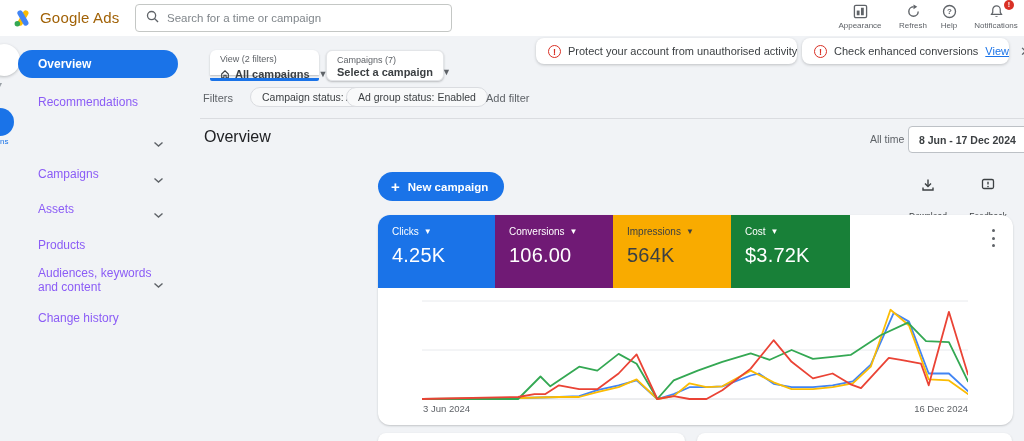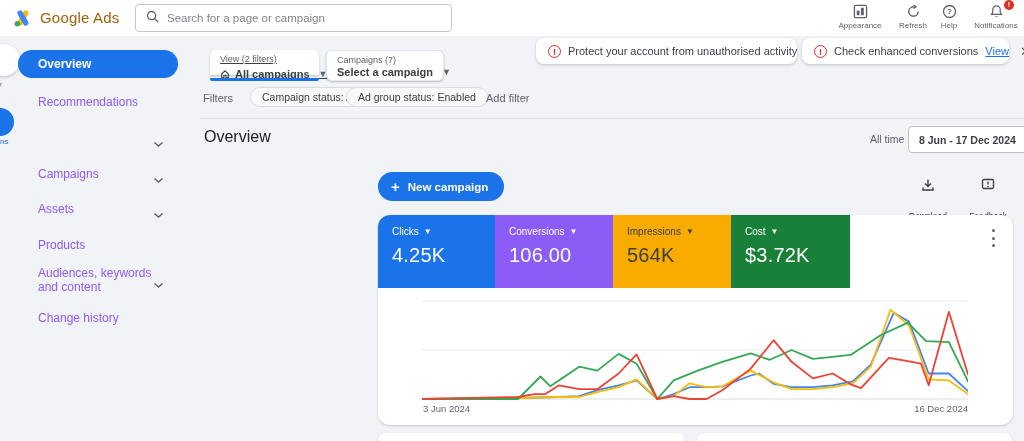--- a/index.html
+++ b/index.html
@@ -104,21 +104,21 @@
     </span>
     <div class="abs brand-text">Google Ads</div>
 
     <div class="abs searchbox">
       <span>
         <svg width="13" height="13" viewBox="0 0 14 14">
             <circle cx="6" cy="6" r="4.4" fill="none" stroke="#5f6368" stroke-width="1.4"></circle>
             <line x1="9.4" y1="9.4" x2="13" y2="13" stroke="#5f6368" stroke-width="1.4"></line>
           </svg>
       </span>
-      <span class="ph">Search for a page or campaign</span>
+      <span class="ph">Search for a time or campaign</span>
     </div>
 
     <div class="abs tb-action" style="left:833px;">
       <div class="ic">
         <svg width="15" height="15" viewBox="0 0 16 16">
             <rect x="1.5" y="1.5" width="13" height="13" rx="1.5" fill="none" stroke="#5f6368" stroke-width="1.4"></rect>
             <rect x="4" y="7" width="3" height="5" fill="#5f6368"></rect>
             <rect x="8.5" y="4" width="3" height="8" fill="#5f6368"></rect>
           </svg>
       </div>
@@ -174,21 +174,21 @@
   <span class="abs side-chev" style="top:205px;"><svg width="11" height="7">
         <polyline points="1.5,1.5 5.5,5 9.5,1.5" fill="none" stroke="#5f6368" stroke-width="1.4"></polyline>
       </svg></span>
   <div class="abs side-item" style="top:238px;">Products</div>
   <div class="abs side-item" style="top:266px;width:118px;">Audiences, keywords and content</div>
   <span class="abs side-chev" style="top:275px;"><svg width="11" height="7">
         <polyline points="1.5,1.5 5.5,5 9.5,1.5" fill="none" stroke="#5f6368" stroke-width="1.4"></polyline>
       </svg></span>
   <div class="abs side-item" style="top:311px;">Change history</div>
 
-  <div class="abs sel-card" style="left:210px;top:50px;width:109px;height:25px;border-radius:6px 6px 0 0;text-decoration:underline;">
+  <div class="abs sel-card" style="left:210px;top:50px;width:109px;height:25px;border-radius:6px 6px 0 0;">
     <div class="sel-label">View (2 filters)</div>
     <div class="sel-row">
       <span><svg width="10" height="10" viewBox="0 0 12 12">
             <path d="M2 6 L6 2.2 L10 6 V10.5 H7.3 V7.5 H4.7 V10.5 H2 Z" fill="none" stroke="#3c4043" stroke-width="1.3"></path>
           </svg></span>
       <span class="sel-value">All campaigns</span>
       <span class="sel-caret">▼</span>
     </div>
   </div>
   <div class="abs sel-underline"></div>
@@ -252,21 +252,21 @@
   </div>
 
   <div class="abs chart-card">
     <div class="tile" style="left: 0px; width: 117px; border-radius: 12px 0px 0px; background: rgb(26, 115, 232); color: rgb(255, 255, 255);">
       <div class="trow">
           <span>Clicks</span>
           <span class="tile-caret">▼</span>
         </div>
       <div class="tval">4.25K</div>
     </div>
-    <div class="tile" style="left: 117px; width: 118px; background: #8b5cf6; color: rgb(255, 255, 255);">
+    <div class="tile" style="left: 117px; width: 118px; background: #701a75; color: rgb(255, 255, 255);">
       <div class="trow">
           <span>Conversions</span>
           <span class="tile-caret">▼</span>
         </div>
       <div class="tval">106.00</div>
     </div>
     <div class="tile" style="left: 235px; width: 118px; background: rgb(249, 171, 0); color: rgb(60, 64, 67);">
       <div class="trow">
           <span>Impressions</span>
           <span class="tile-caret">▼</span>

